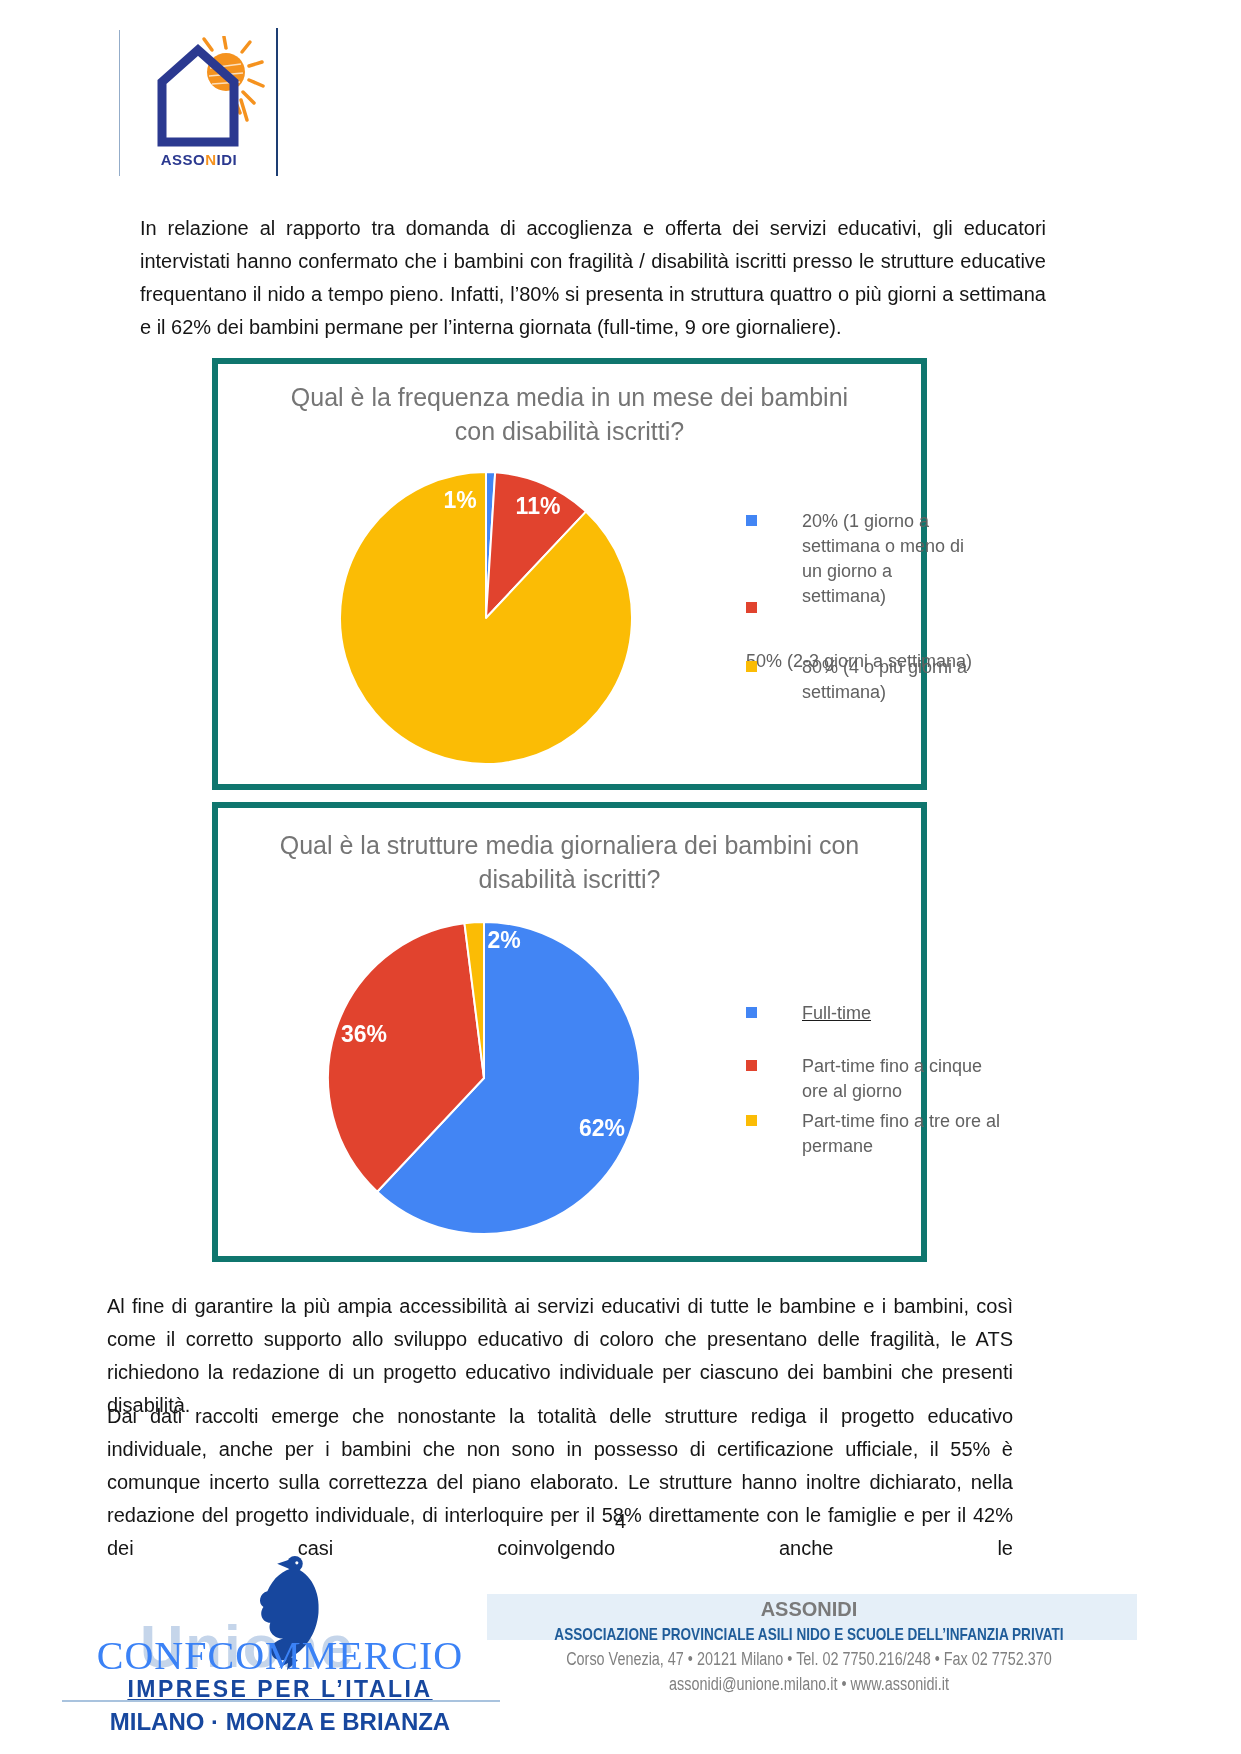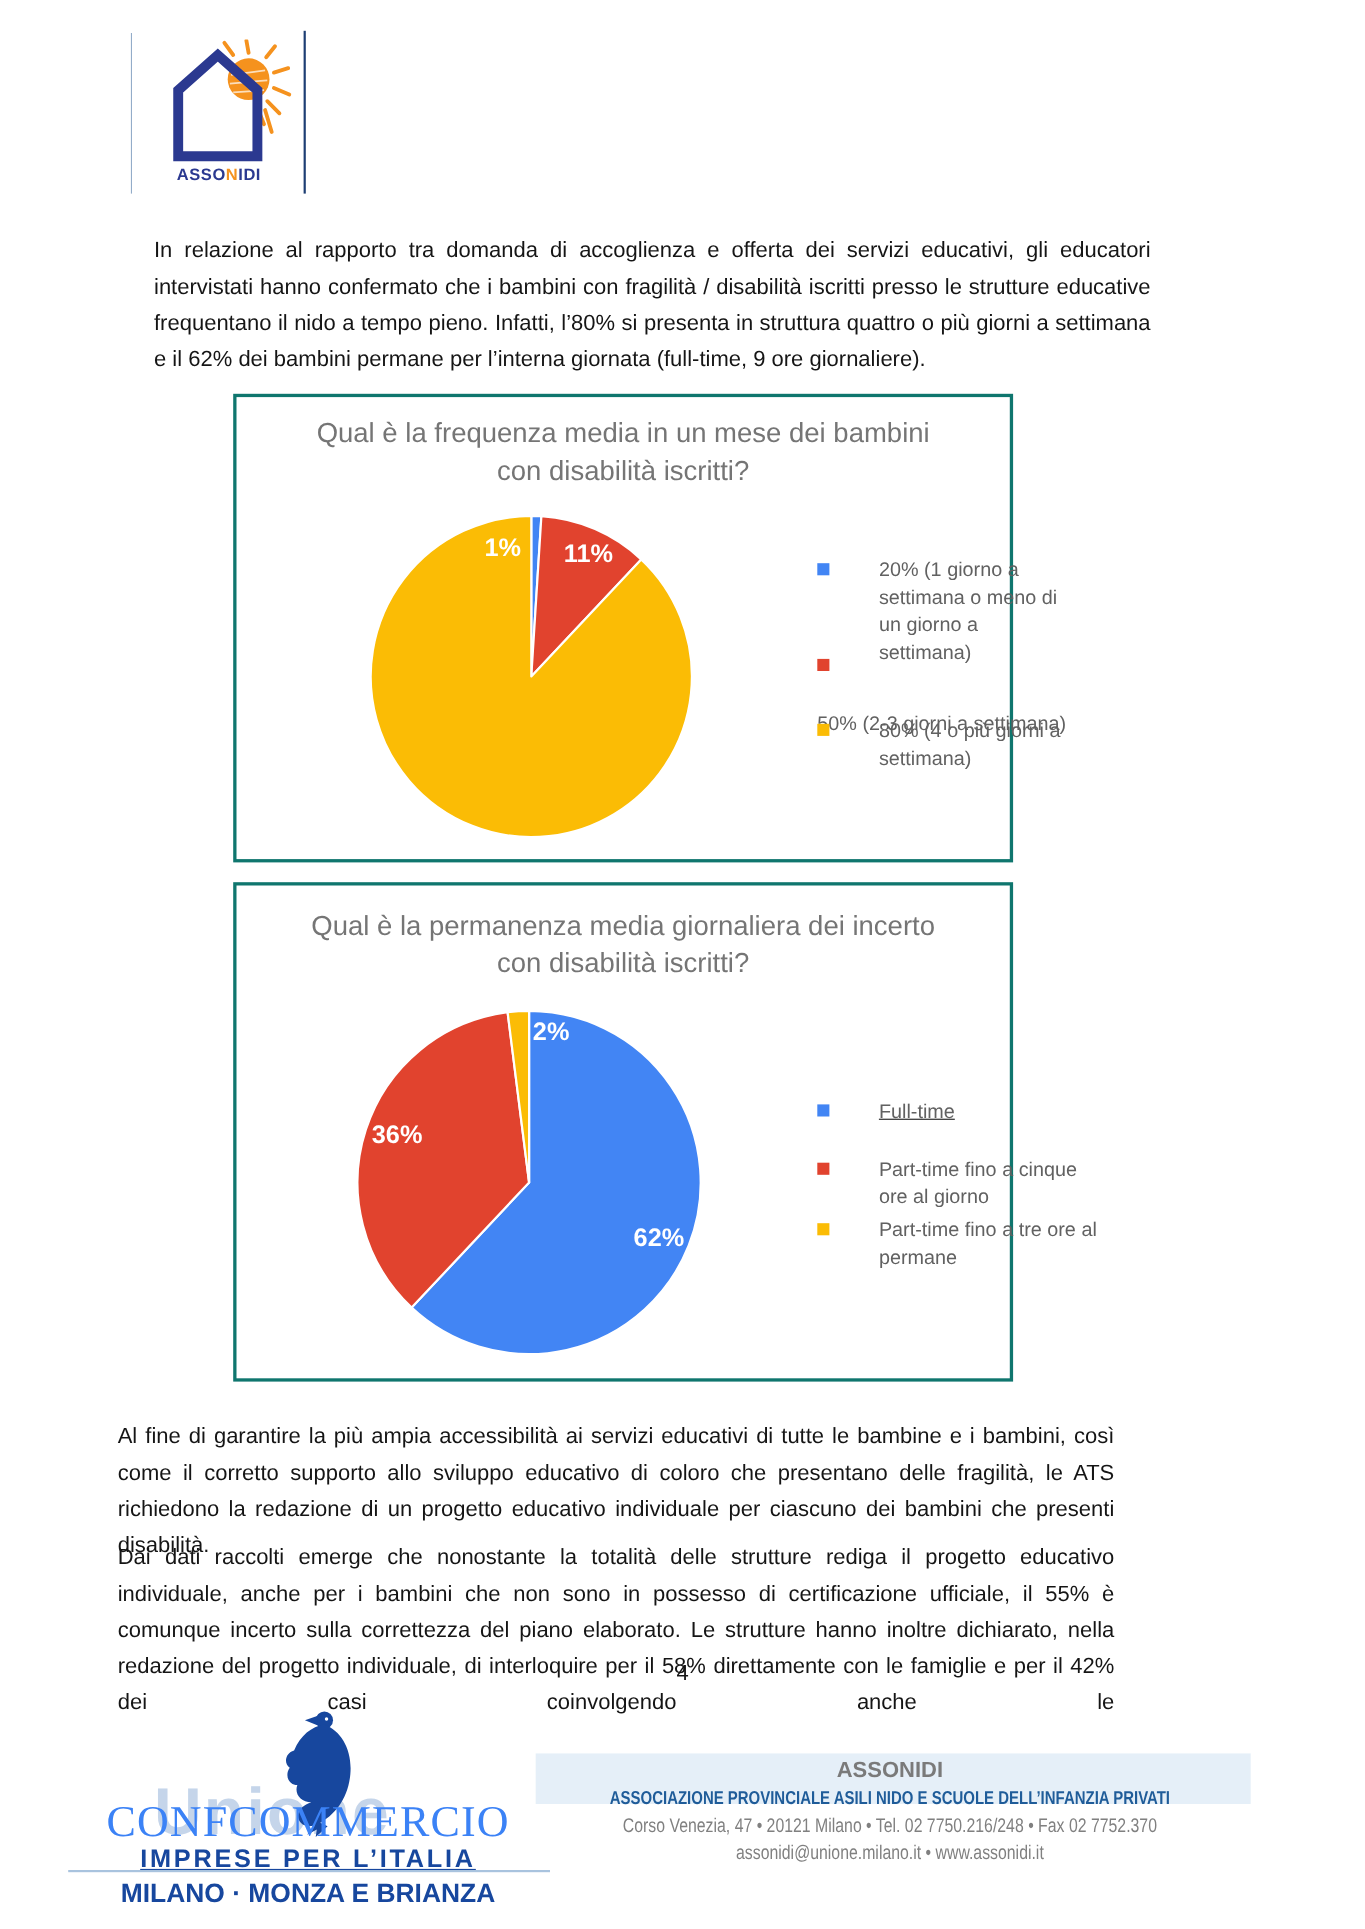--- a/index.html
+++ b/index.html
@@ -15,21 +15,21 @@
 
   
   .para{position:absolute;left:107px;width:906px;font-size:20px;line-height:33px;
         text-align:justify;color:#151515;}
   #p1{top:192px;margin-left:33px;}
   #p2{top:1270px;}
   #p3{top:1380px;text-align-last:justify;}
   .page-num{position:absolute;left:0;right:0;top:1510px;text-align:center;font-size:20px;color:#151515;}
 
   
-  .chart-box{position:absolute;left:212px;width:703px;border:3px solid #0f766e;background:#fff;}
+  .chart-box{position:absolute;left:212px;width:703px;border:6px solid #0f766e;background:#fff;}
   #chart-0{top:358px;height:420px;}
   #chart-1{top:802px;height:448px;}
   .chart-title{position:absolute;left:0;right:0;text-align:center;color:#757575;
                font-size:25px;line-height:34px;padding:0 58px;}
   #chart-0 .chart-title{top:16px;}
   #chart-1 .chart-title{top:20px;}
   .pie-svg{position:absolute;left:0;top:0;}
   .slice-label{fill:#ffffff;font-weight:bold;font-size:23px;font-family:"Liberation Sans",sans-serif;}
   .legend-item{position:absolute;display:flex;align-items:flex-start;gap:36px;}
   .legend-marker{flex:0 0 auto;width:11px;height:11px;margin:6px 9px 0 0;}
@@ -104,21 +104,21 @@
           <span class="legend-text">50% (2-3 giorni a settimana)</span>
         </div>
         <div class="legend-item" style="top: 291px; left: 528px; width: 235px;">
           <span class="legend-marker" style="background: rgb(251, 188, 5);"></span>
           <span class="legend-text">80% (4 o più giorni a settimana)</span>
         </div>
       </div>
   </div>
 
   <div class="chart-box" id="chart-1">
-    <div class="chart-title">Qual è la permanenza media giornaliera dei incerto con disabilità iscritti?</div>
+    <div class="chart-title">Qual è la strutture media giornaliera dei bambini con disabilità iscritti?</div>
     <svg class="pie-svg" id="pie-svg-1" width="703" height="448" viewBox="0 0 703 448">
         <path d="M266,270 L266.00,114.00 A156,156 0 1 1 159.21,383.72 Z" fill="#4285f4" stroke="#ffffff" stroke-width="2" stroke-linejoin="round"></path>
         <path d="M266,270 L159.21,383.72 A156,156 0 0 1 246.45,115.23 Z" fill="#e1432e" stroke="#ffffff" stroke-width="2" stroke-linejoin="round"></path>
         <path d="M266,270 L246.45,115.23 A156,156 0 0 1 266.00,114.00 Z" fill="#fbbc05" stroke="#ffffff" stroke-width="2" stroke-linejoin="round"></path>
         <text x="384" y="320" text-anchor="middle" dominant-baseline="central" class="slice-label">62%</text>
         <text x="146" y="226" text-anchor="middle" dominant-baseline="central" class="slice-label">36%</text>
         <text x="286" y="132" text-anchor="middle" dominant-baseline="central" class="slice-label">2%</text>
       </svg>
     <div id="legend-1">
         <div class="legend-item" style="top: 193px; left: 528px; width: 262px; text-decoration: underline;">

